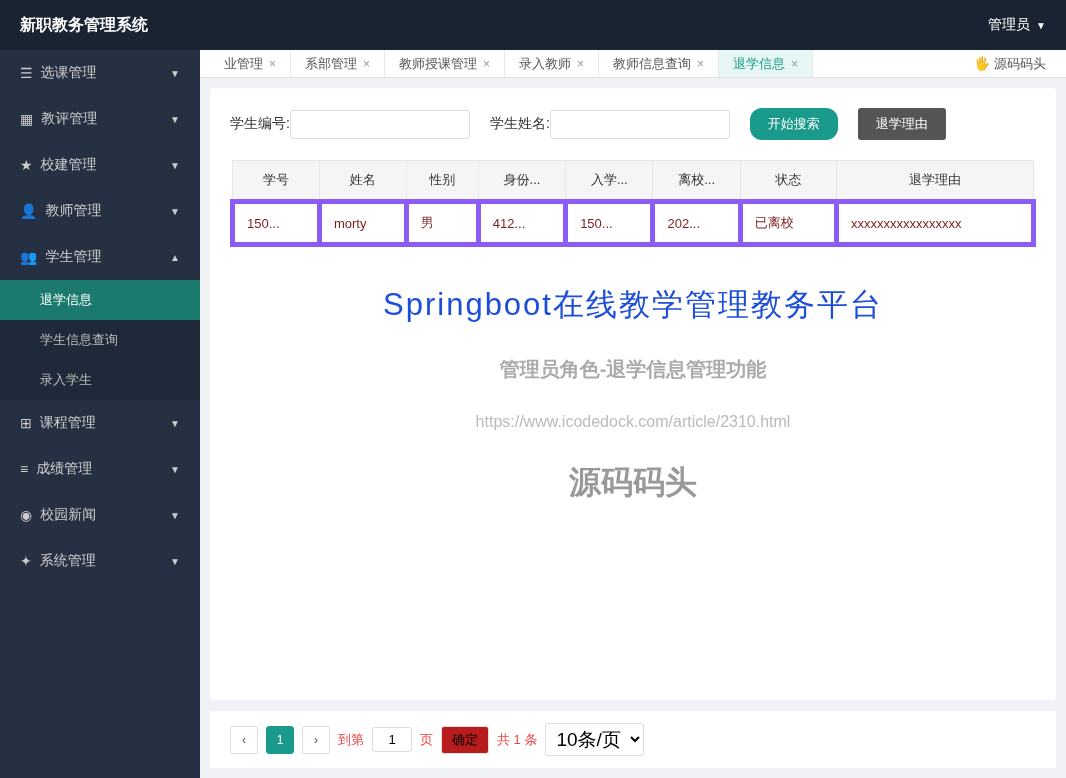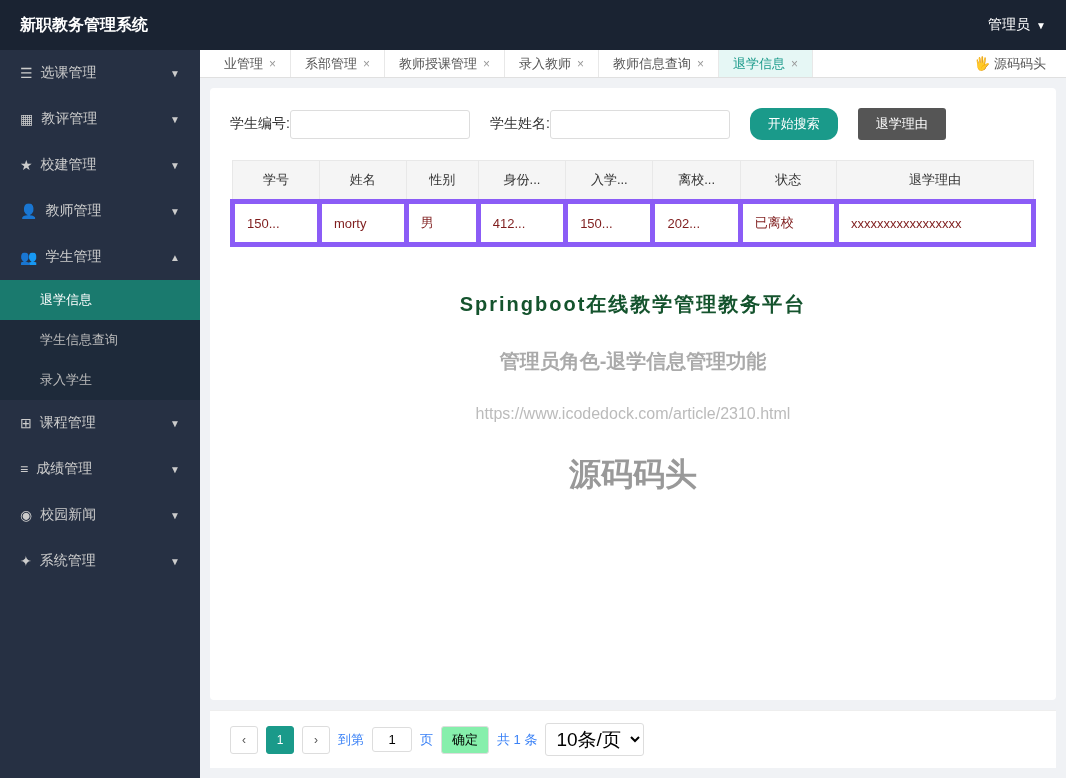--- a/index.html
+++ b/index.html
@@ -184,21 +184,21 @@
     .watermark {
       position: absolute;
       top: 0; left: 0; right: 0; bottom: 0;
       display: flex;
       flex-direction: column;
       align-items: center;
       justify-content: center;
       pointer-events: none;
       gap: 30px;
     }
-    .watermark-line1 { font-size: 20px; color: #14532d; font-weight: bold; letter-spacing: 2px; }
+    .watermark-line1 { font-size: 31px; color: #1d4ed8; font-weight: normal; letter-spacing: 2px; }
     .watermark-line2 { font-size: 20px; color: #aaa; font-weight: bold; }
     .watermark-line3 { font-size: 16px; color: #bbb; }
     .watermark-line4 { font-size: 32px; color: #999; font-weight: bold; }
 
     
     .pagination {
       display: flex;
       align-items: center;
       gap: 8px;
       padding: 12px 20px;
@@ -225,34 +225,34 @@
     .page-input {
       width: 40px;
       border: 1px solid #ddd;
       padding: 4px 6px;
       border-radius: 3px;
       text-align: center;
       font-size: 13px;
     }
     .page-confirm {
       border: 1px solid #ddd;
-      background: #86efac;
+      background: #b91c1c;
       padding: 4px 10px;
       border-radius: 3px;
       cursor: pointer;
       font-size: 13px;
     }
     .page-size-select {
       border: 1px solid #ddd;
       padding: 4px 6px;
       border-radius: 3px;
       font-size: 19px;
       background: #fff;
     }
-    .page-text { color: #3b82f6; }
+    .page-text { color: #ef4444; }
   </style>
 </head>
 <body>
 
 <div class="top-header">
   <span class="logo">新职教务管理系统</span>
   <div class="user">
     <span>管理员</span>
     <span class="dropdown-arrow">▼</span>
   </div>

